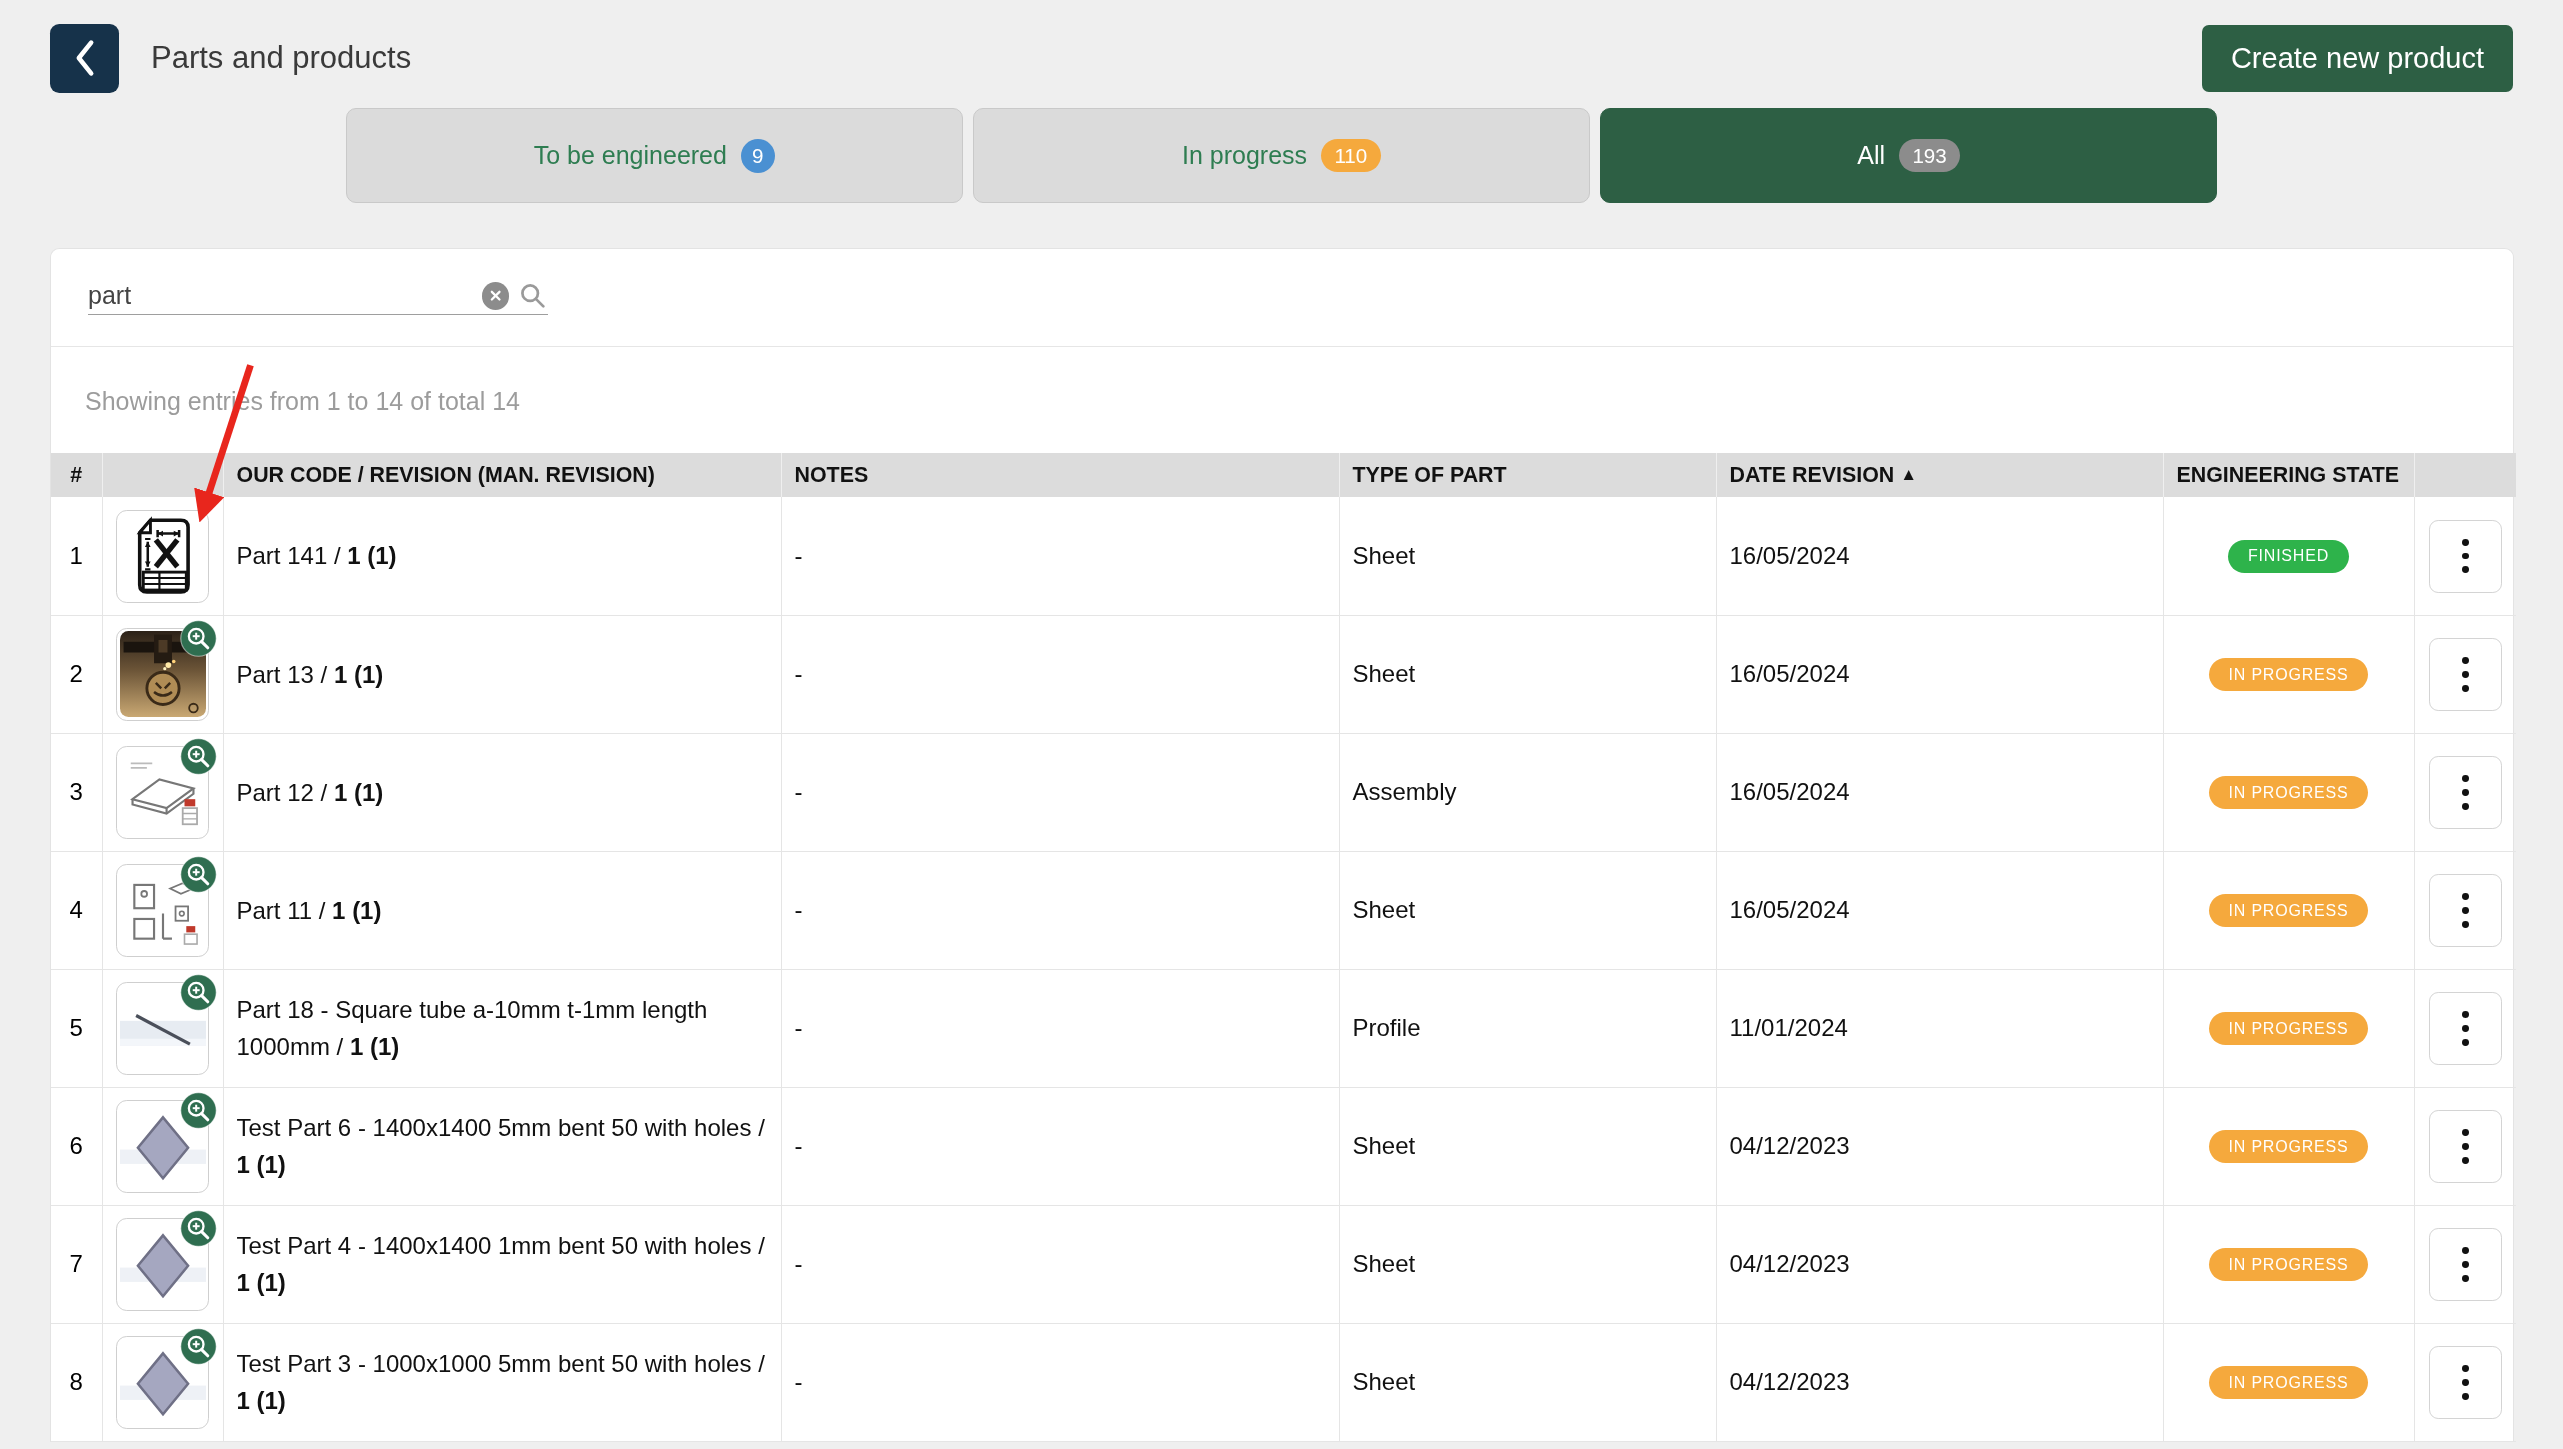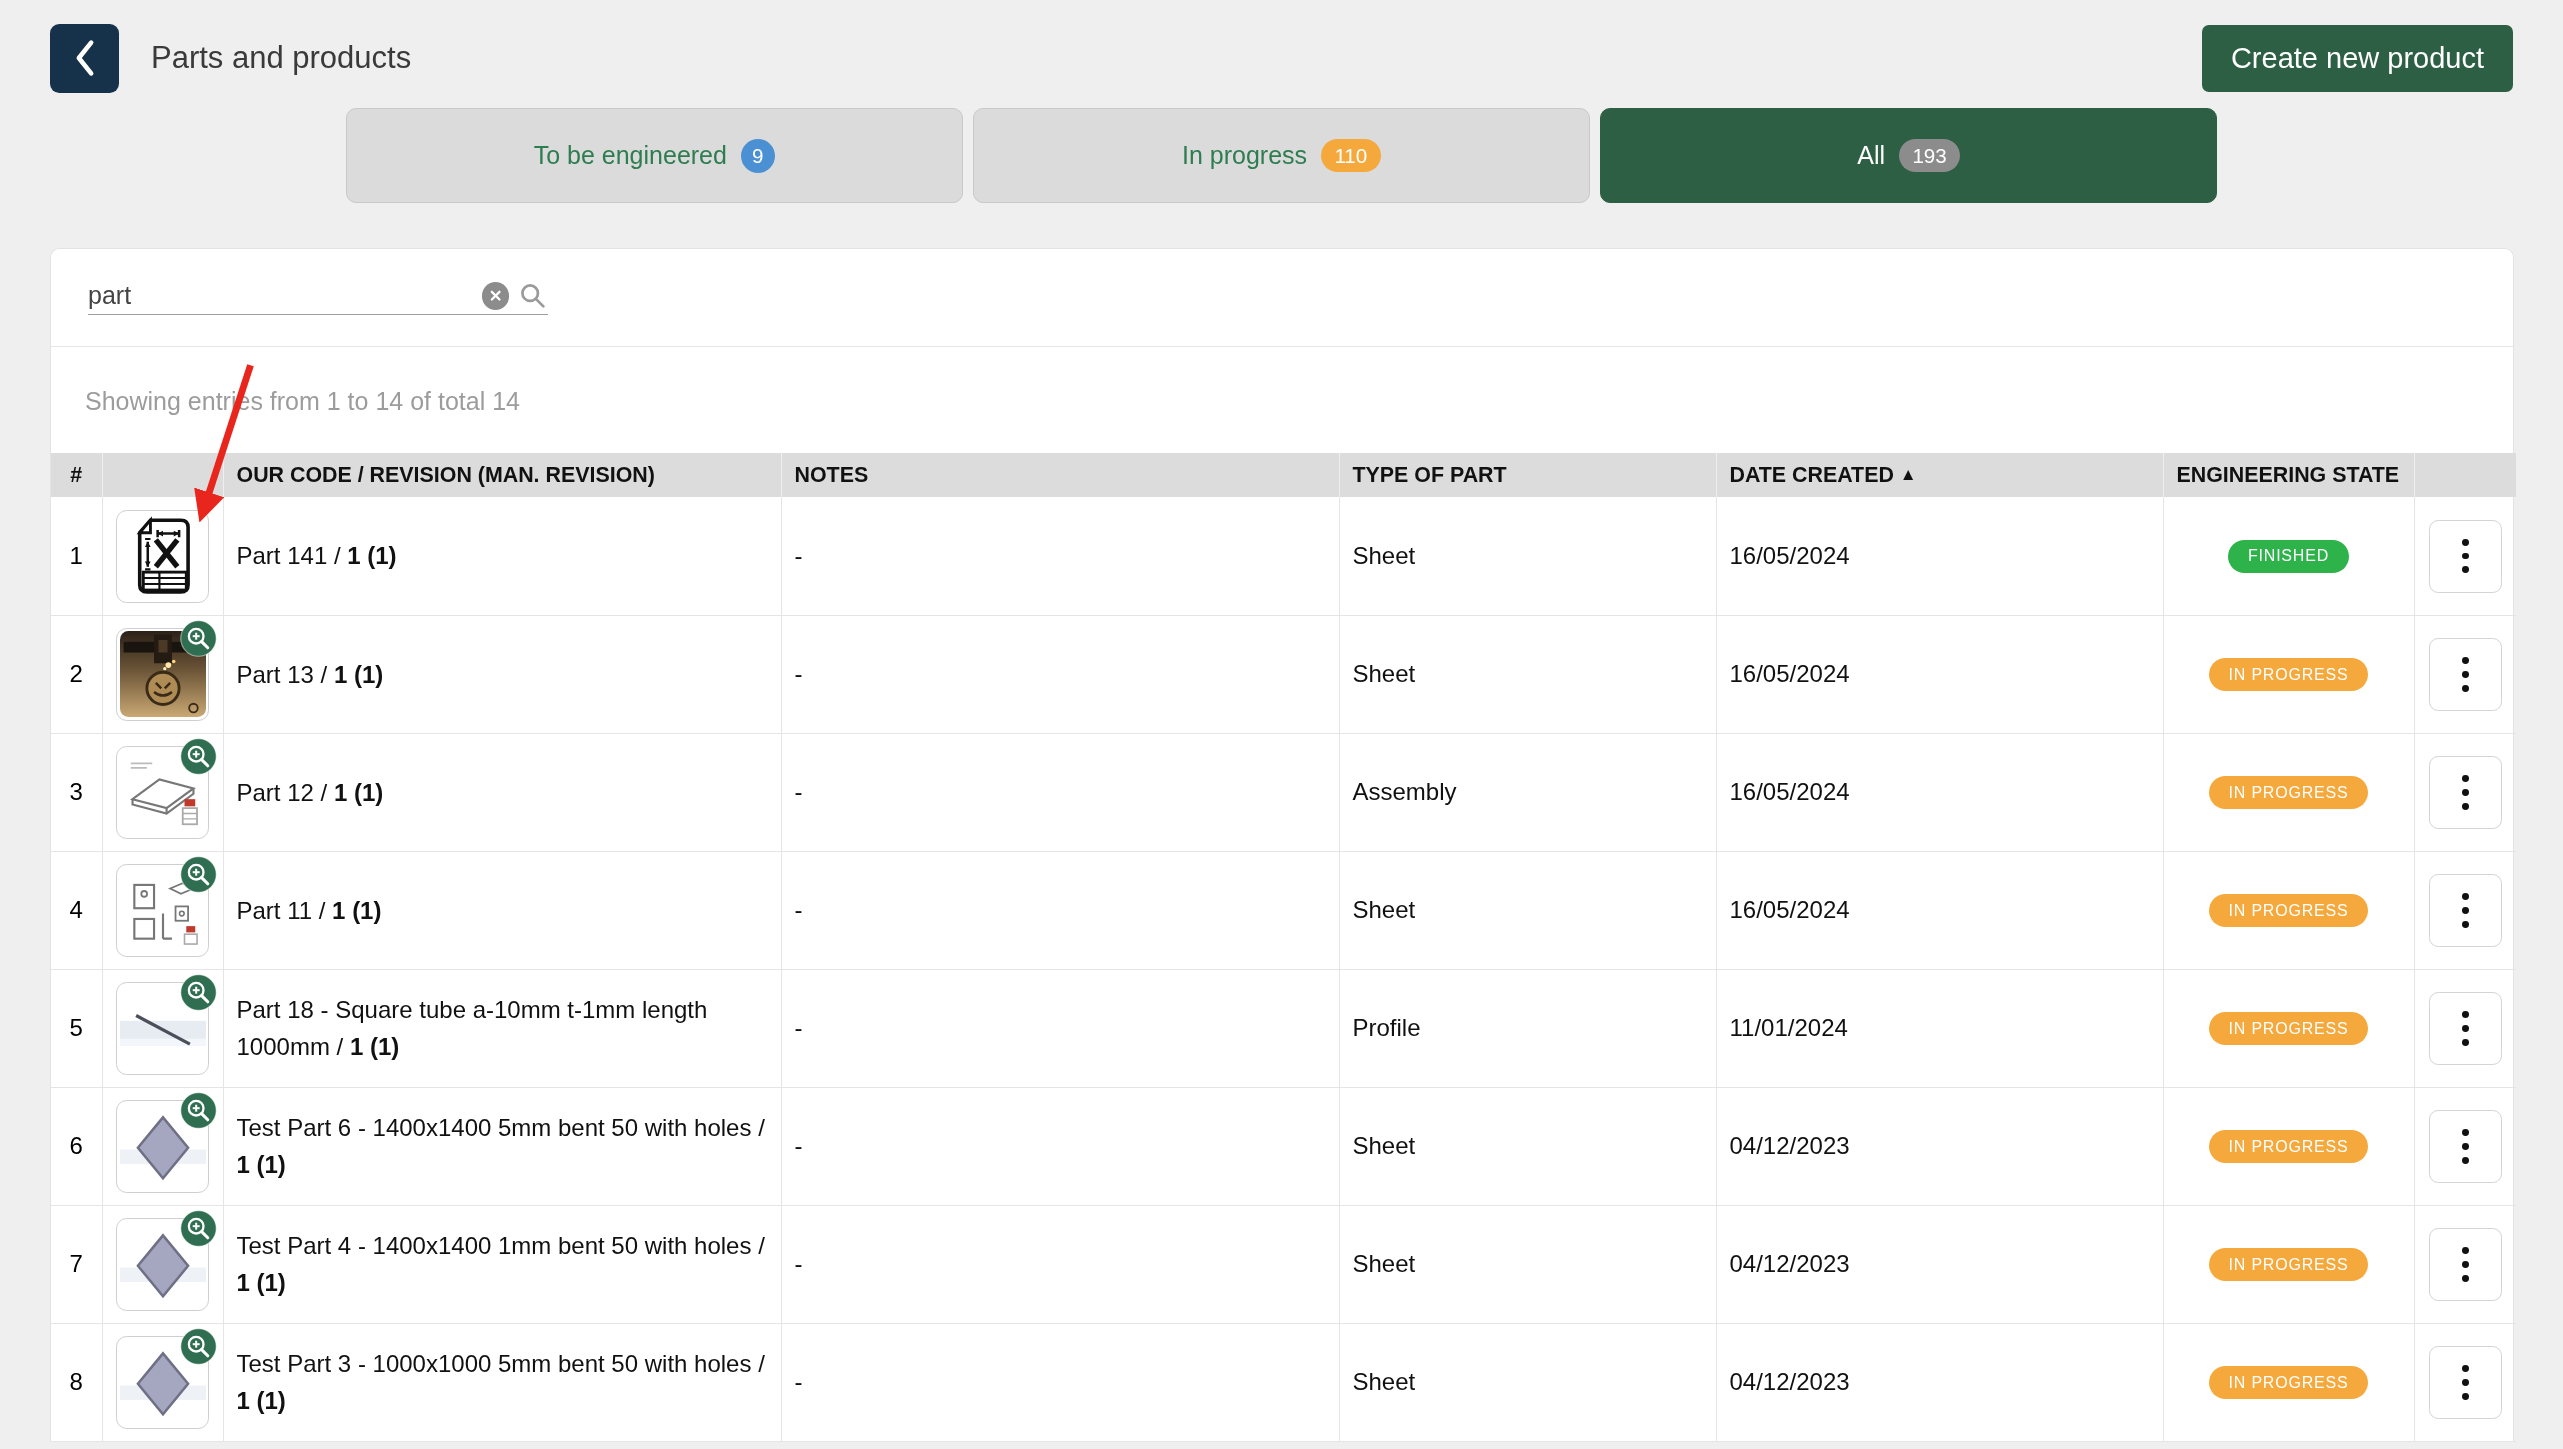--- a/index.html
+++ b/index.html
@@ -177,21 +177,21 @@
           <col style="width:102px">
       </colgroup>
       <thead>
         <tr>
           <th class="c-num">#</th>
           <th></th>
           <th>OUR CODE / REVISION (MAN. REVISION)</th>
           <th>NOTES</th>
           <th>TYPE OF PART</th>
           <th>
-            <span>DATE CREATED</span>
+            <span>DATE REVISION</span>
             <span class="sort-icon">▲</span>
           </th>
           <th>ENGINEERING STATE</th>
           <th></th>
         </tr>
       </thead>
       <tbody>
 
         <tr>
           <td class="c-num">1</td>

